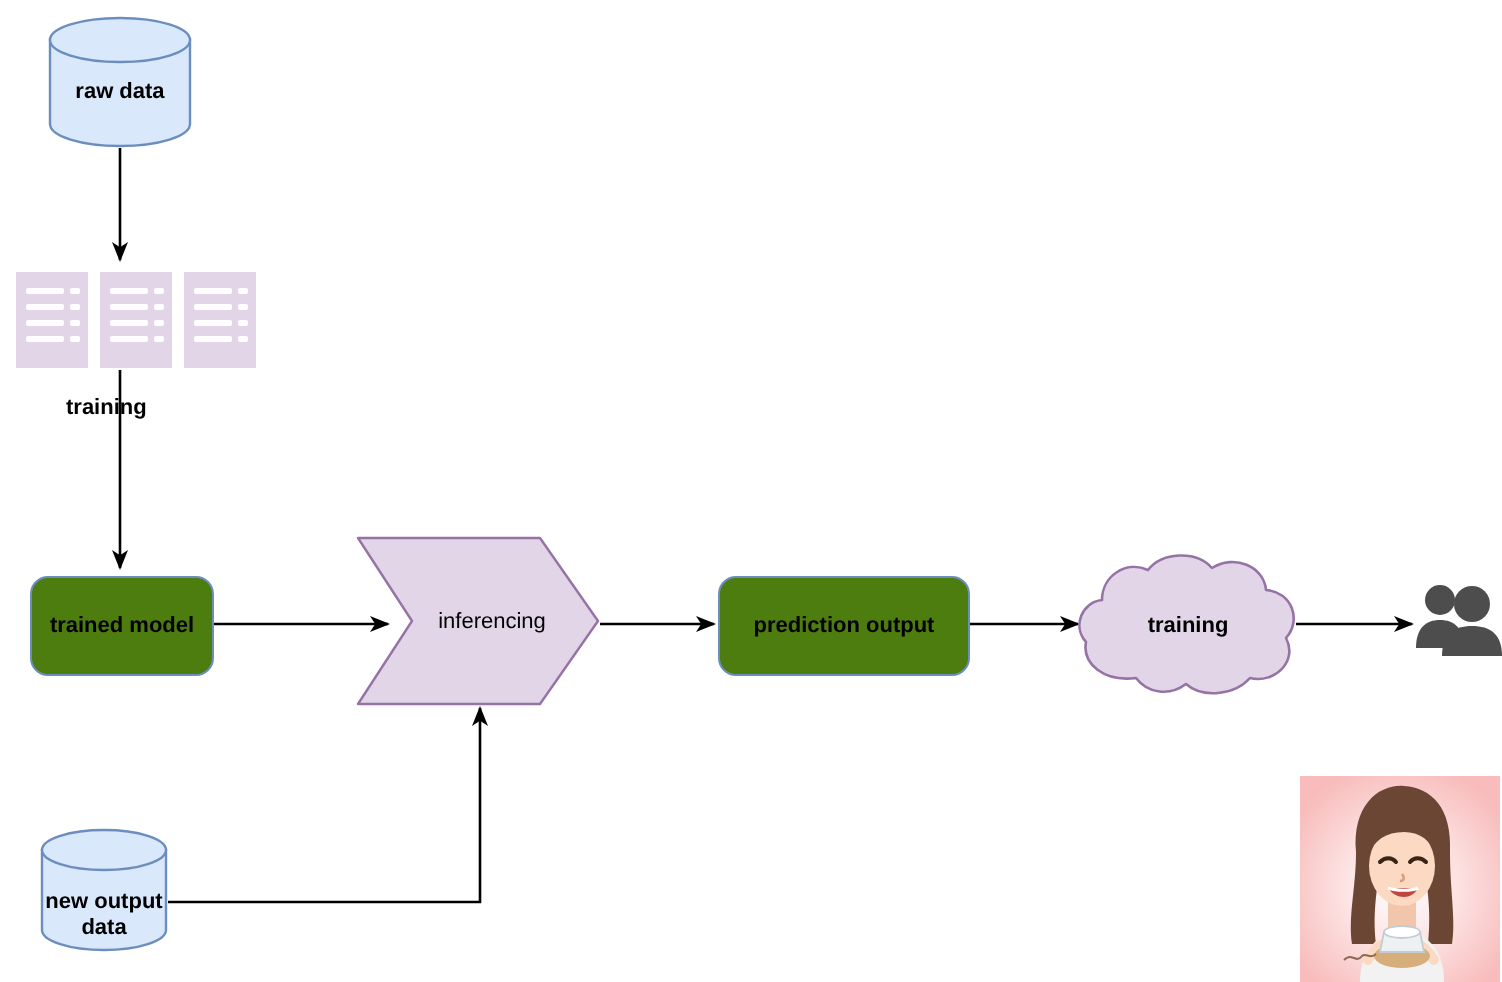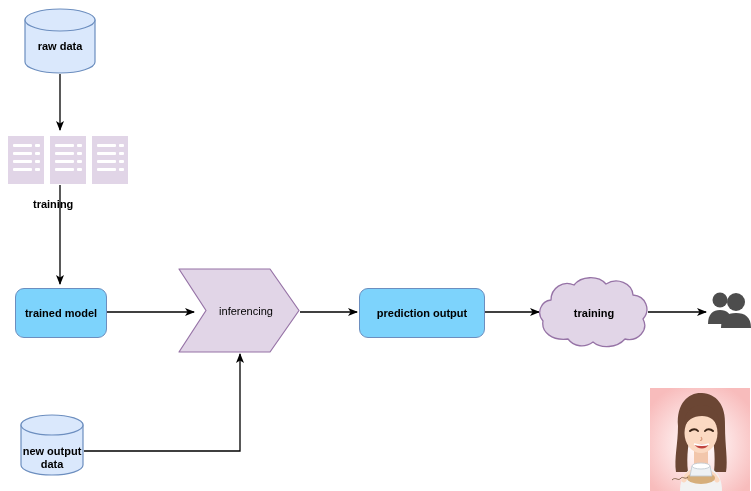--- a/index.html
+++ b/index.html
@@ -13,21 +13,21 @@
     font-family:"Liberation Sans", sans-serif;
   }
 
   
   .cyl{position:absolute;}
   .cyl svg{display:block;}
   .cyl .label{font-size:11px;}
 
   
   .rbox{
-    position:absolute;border:1.2px solid #6c8ebf;background:#7dd3fc;
+    position:absolute;border:1.2px solid #6c8ebf;background:#4d7c0f;
     border-radius:9px;display:flex;align-items:center;justify-content:center;
   }
   .rbox span{font-size:11px;font-weight:bold;color:#000;}
 
   
   .doc{position:absolute;background:#e1d5e7;}
   .doc .ln{position:absolute;background:#ffffff;height:3px;border-radius:1px;}
 
   
   .chev{position:absolute;}

